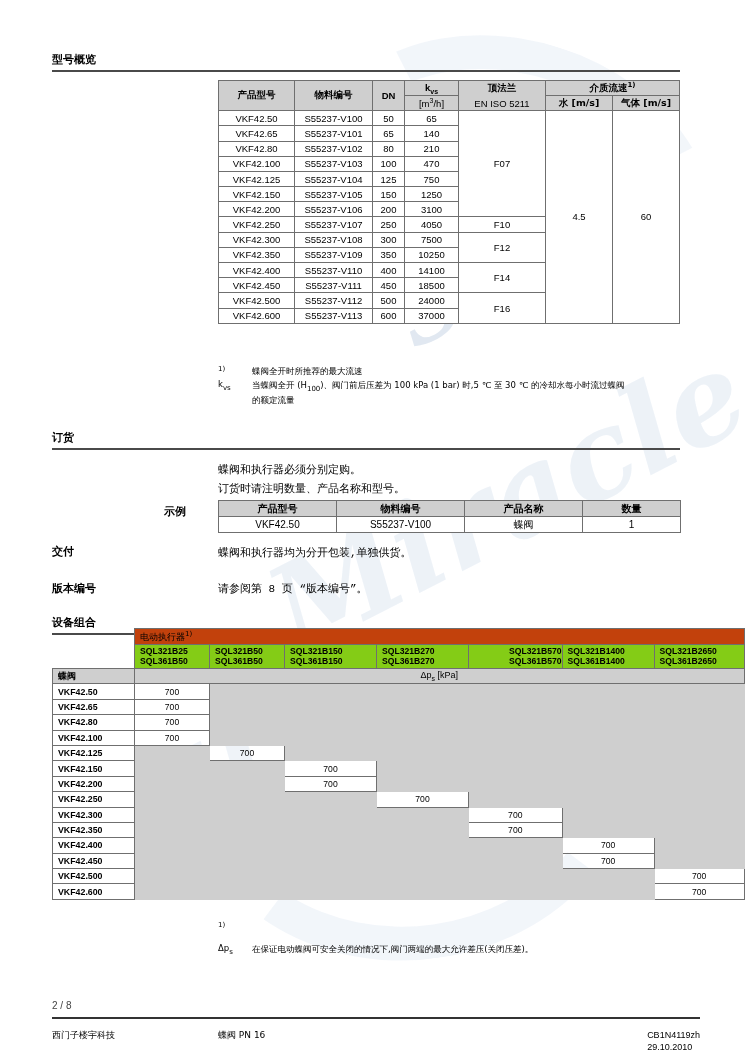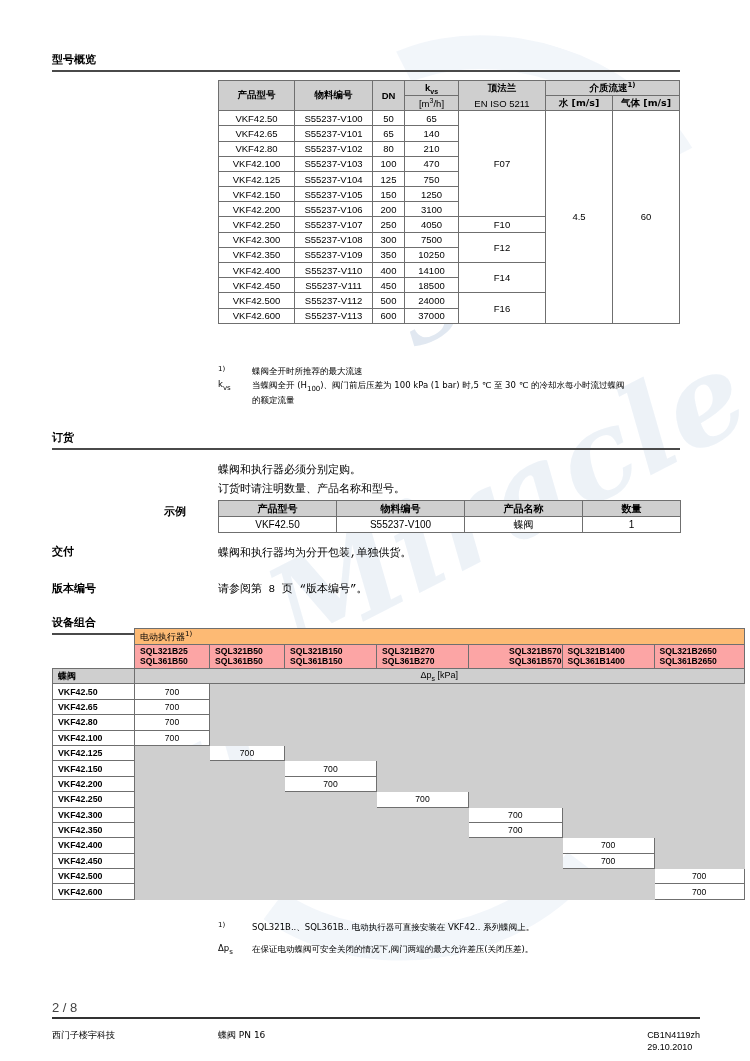--- a/index.html
+++ b/index.html
@@ -96,42 +96,42 @@
   
   #t3-wrap { position:absolute; left:52px; top:628px; }
   #t3 td, #t3 th {
     border:1px solid #6f6f6f;
     font-size:8.6px;
     font-family:"Liberation Sans","DejaVu Sans",sans-serif;
     text-align:center; padding:0; height:15.4px;
   }
   #t3 .grey { background:#cfcfcf; border-color:#cfcfcf; }
   #t3 .hdr-main {
-    background:#fdba74; text-align:left; padding-left:5px;
+    background:#c2410c; text-align:left; padding-left:5px;
     font-family:"DejaVu Sans","Liberation Sans",sans-serif;
     font-weight:normal; font-size:9px; height:16px;
   }
   #t3 .hdr-act {
-    background:#fca5a5; font-weight:bold; text-align:left; padding-left:5px;
+    background:#84cc16; font-weight:bold; text-align:left; padding-left:5px;
     line-height:1.12; height:24px; font-size:8.6px;
   }
   #t3 .hdr-dp { background:#cfcfcf; height:15px; font-size:9px; }
   #t3 .rowlab {
     text-align:left; padding-left:5px; font-weight:bold;
     background:#fff; font-size:8.8px;
   }
   #t3 .rowlab-h {
     text-align:left; padding-left:5px; font-weight:bold;
     background:#cfcfcf; font-size:9px;
     font-family:"DejaVu Sans","Liberation Sans",sans-serif;
   }
   #t3 .blank-left { border:none; background:transparent; }
 
   
-  .pg-no { position:absolute; left:52px; top:1000px; font-size:13px; color:#444; }
+  .pg-no { position:absolute; left:52px; top:1000px; font-size:10px; color:#444; }
   .foot-rule { position:absolute; left:52px; top:1017px; width:648px; height:1.6px; background:#333; }
   .foot-l { position:absolute; left:52px; top:1029px; font-size:9px;
             font-family:"DejaVu Sans","Liberation Sans",sans-serif; }
   .foot-m { position:absolute; left:218px; top:1029px; font-size:9px;
             font-family:"DejaVu Sans","Liberation Sans",sans-serif; }
   .foot-r { position:absolute; right:50px; top:1029px; font-size:9px; text-align:left; line-height:1.35; }
 </style>
 </head>
 <body>
 
@@ -516,21 +516,20 @@
           </tr>
         </tbody>
     </table>
   </div>
 
   <div class="fn-wrap" style="left:218px; top:921px; width:470px;">
     <div class="fn-row">
       <div class="fn-mark">
         <span class="sup">1)</span>
       </div>
-      <div class="fn-body">SQL321B..、SQL361B.. 电动执行器可直接安装在 VKF42.. 系列蝶阀上。</div>
     </div>
     <div class="fn-row" style="margin-top:10px">
       <div class="fn-mark">
         <span>Δp</span><span class="sub">s</span>
       </div>
       <div class="fn-body">在保证电动蝶阀可安全关闭的情况下,阀门两端的最大允许差压(关闭压差)。</div>
     </div>
   </div>
 
   <div class="pg-no">2 / 8</div>

